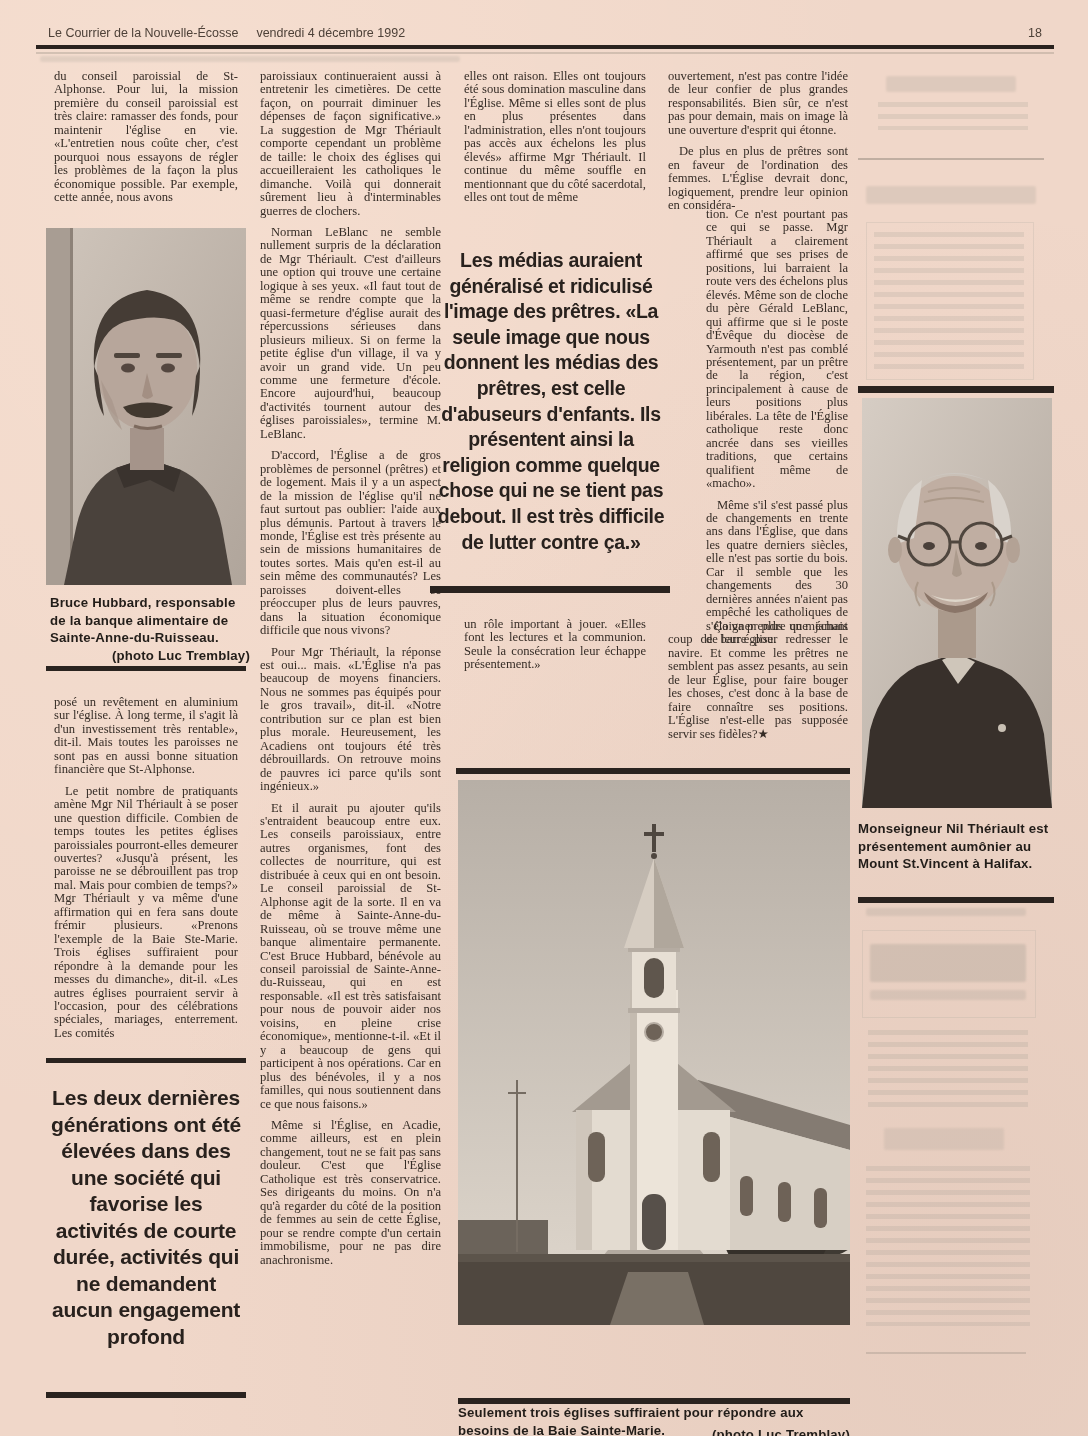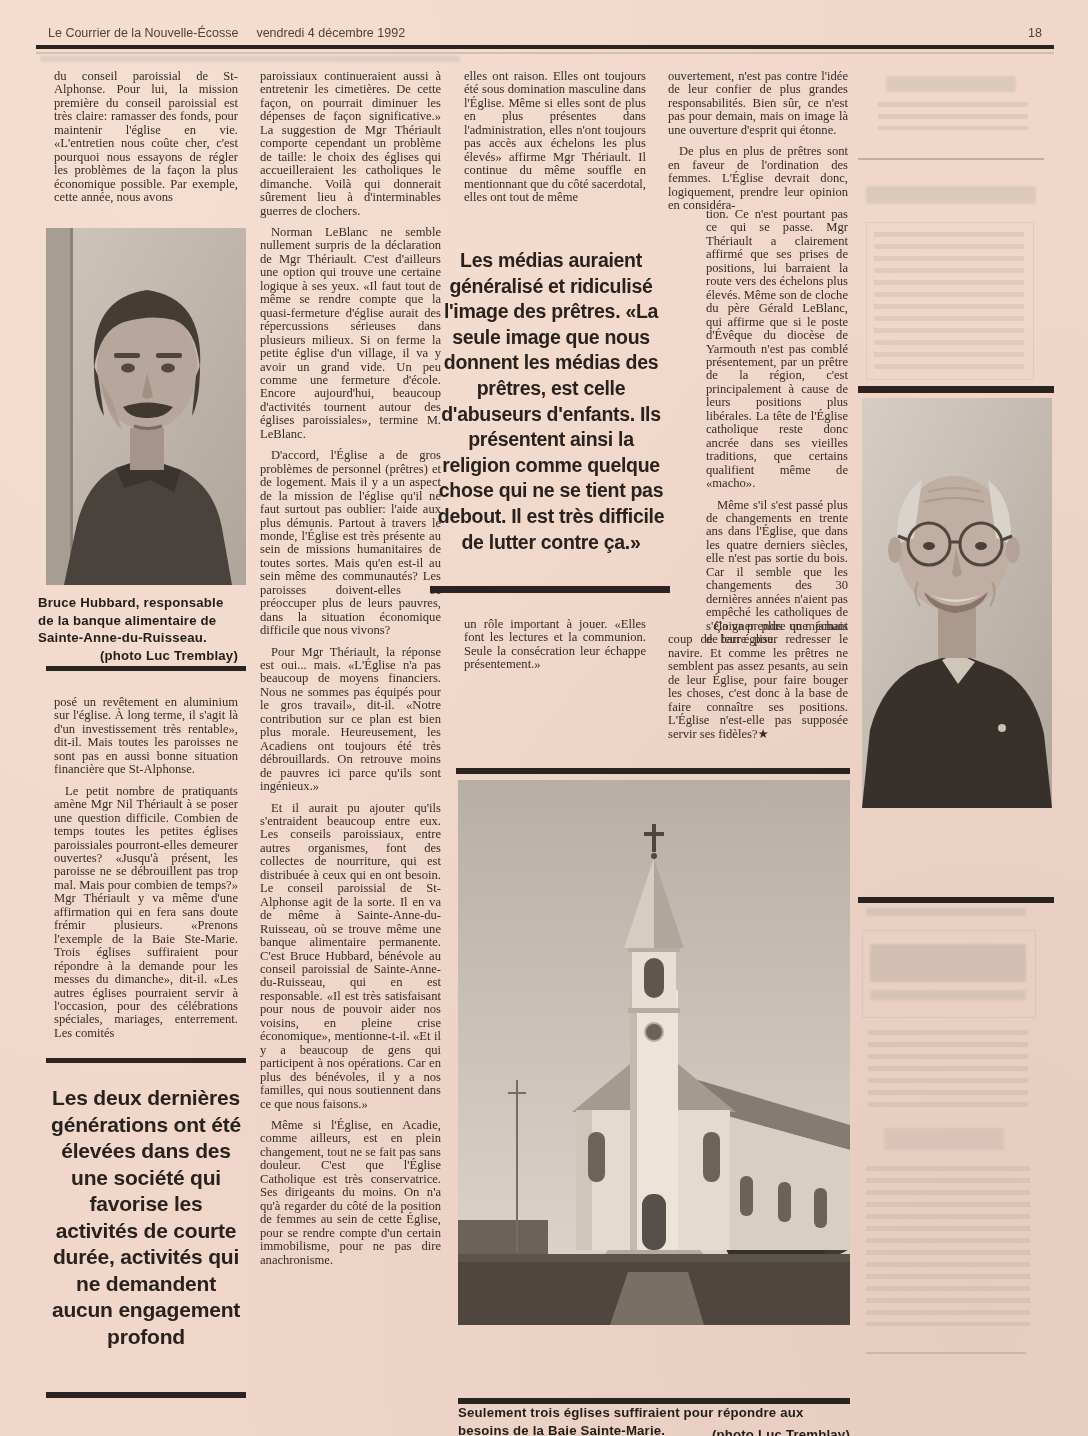--- a/index.html
+++ b/index.html
@@ -85,21 +85,21 @@
       <rect x="110" y="125" width="26" height="5" rx="2" fill="#4e443c"></rect>
       <ellipse cx="82" cy="140" rx="7" ry="4.5" fill="#544740"></ellipse>
       <ellipse cx="122" cy="140" rx="7" ry="4.5" fill="#544740"></ellipse>
       <path d="M101 145 L96 168 Q101 174 107 168 Z" fill="#a38f83"></path>
       <path d="M77 179 Q101 170 127 179 Q118 191 101 190 Q84 191 77 179 Z" fill="#41382f"></path>
       <path d="M88 198 Q101 203 116 198" stroke="#7d6a5e" stroke-width="3" fill="none"></path>
       <path d="M55 152 Q60 188 76 202 L66 172 Z" fill="#a6958a" opacity="0.7"></path>
     </svg>
   </div>
 
-  <div class="caption" style="left:38px; top:594px; width:200px;">
+  <div class="caption" style="left:50px; top:594px; width:200px;">
     <span>Bruce Hubbard, responsable de la banque alimentaire de Sainte-Anne-du-Ruisseau.</span>
     <span class="credit-right">(photo Luc Tremblay)</span>
   </div>
   <div class="rule" style="left:46px; top:666px; width:200px; height:5px;"></div>
 
   <div class="col" style="left:46px; top:688px; width:200px;">
     <p class="para cont">posé un revêtement en aluminium sur l'église. À long terme, il s'agit là d'un investissement très rentable», dit-il. Mais toutes les paroisses ne sont pas en aussi bonne situation financière que St-Alphonse.</p>
     <p class="para">Le petit nombre de pratiquants amène Mgr Nil Thériault à se poser une question difficile. Combien de temps toutes les petites églises paroissiales pourront-elles demeurer ouvertes? «Jusqu'à présent, les paroisse ne se débrouillent pas trop mal. Mais pour combien de temps?» Mgr Thériault y va même d'une affirmation qui en fera sans doute frémir plusieurs. «Prenons l'exemple de la Baie Ste-Marie. Trois églises suffiraient pour répondre à la demande pour les messes du dimanche», dit-il. «Les autres églises pourraient servir à l'occasion, pour des célébrations spéciales, mariages, enterrement. Les comités</p>
   </div>
 
@@ -237,20 +237,21 @@
       <ellipse cx="119" cy="148" rx="6" ry="4" fill="#4a403a"></ellipse>
       <path d="M94 150 L90 176 Q94 182 100 176 Z" fill="#ab9a8c"></path>
       <path d="M62 194 Q93 222 126 194 Q120 212 93 215 Q68 212 62 194 Z" fill="#8a7568"></path>
       <path d="M69 197 Q93 211 119 197 Q93 206 69 197 Z" fill="#ded6ca"></path>
       <path d="M56 184 Q50 196 58 208" stroke="#a2907f" stroke-width="2" fill="none" opacity="0.7"></path>
       <path d="M130 184 Q136 196 128 208" stroke="#a2907f" stroke-width="2" fill="none" opacity="0.7"></path>
       <circle cx="140" cy="330" r="4" fill="#c9c0b4"></circle>
     </svg>
   </div>
 
+  <div class="caption" style="left:858px; top:820px; width:198px;">Monseigneur Nil Thériault est présentement aumônier au Mount St.Vincent à Halifax.</div>
   <div class="rule" style="left:858px; top:897px; width:196px; height:6px;"></div>
 
   <div class="ghost-bar" style="left:866px; top:908px; width:160px; height:8px;"></div>
   <div class="ghost-box" style="left:862px; top:930px; width:172px; height:86px;"></div>
   <div class="ghost-bar" style="left:870px; top:944px; width:156px; height:38px; opacity:0.16;"></div>
   <div class="ghost-bar" style="left:870px; top:990px; width:156px; height:10px;"></div>
   <div class="ghost-lines" style="left:868px; top:1030px; width:160px; height:80px;"></div>
   <div class="ghost-bar" style="left:884px; top:1128px; width:120px; height:22px; opacity:0.1;"></div>
   <div class="ghost-lines" style="left:866px; top:1166px; width:164px; height:160px;"></div>
   <div class="hairline" style="left:866px; top:1352px; width:160px; opacity:0.3;"></div>

